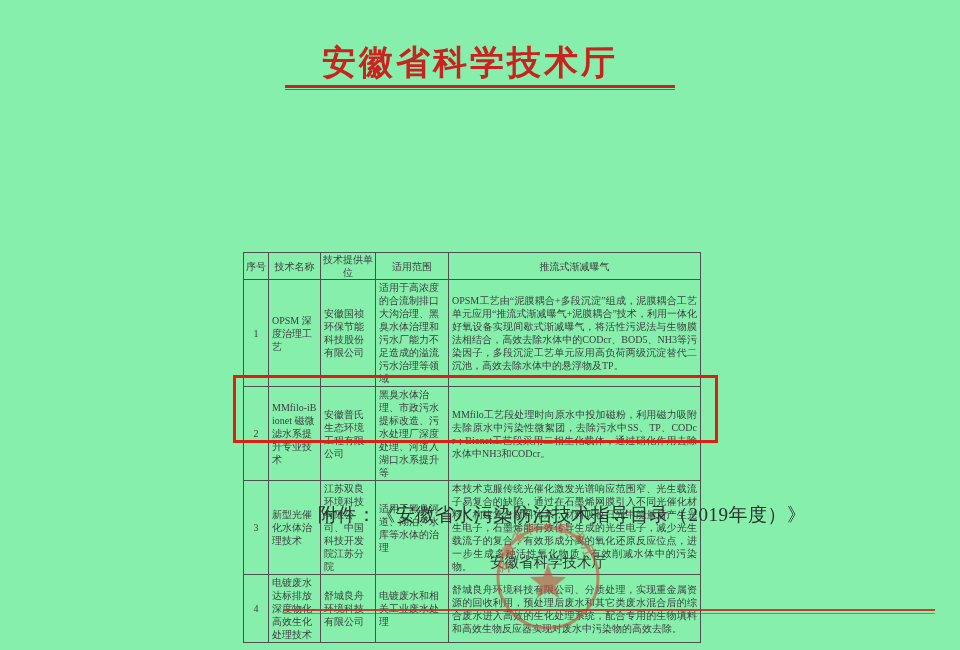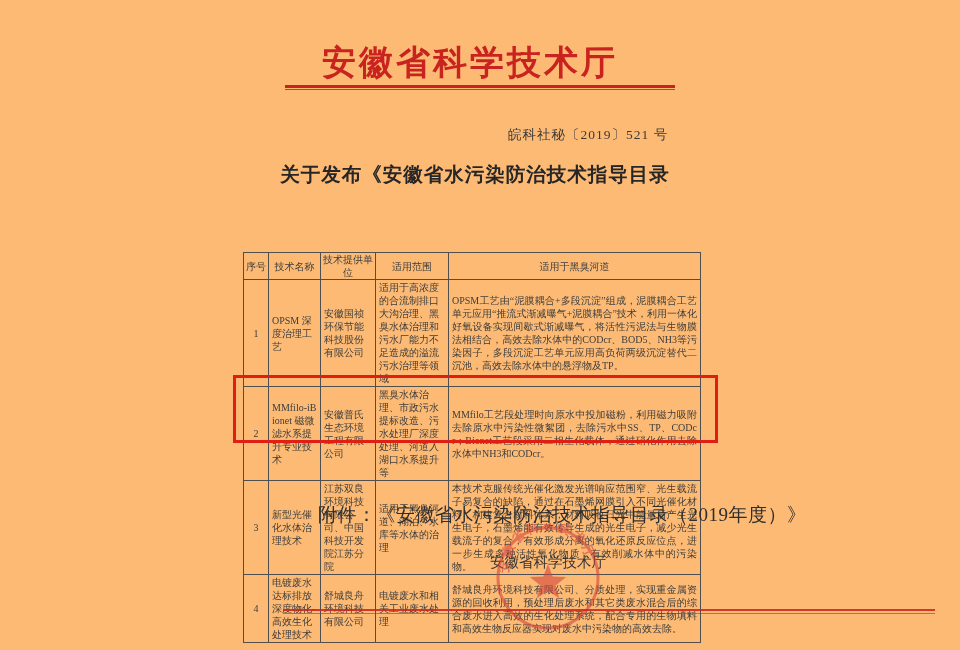--- a/index.html
+++ b/index.html
@@ -1,17 +1,17 @@
 <!DOCTYPE html>
 <html><head>
 <meta charset="utf-8">
 <style>
   html,body{margin:0;padding:0;background:#fff;}
   #page{
-    position:relative;width:960px;height:650px;background:#fdba74;overflow:hidden;
+    position:relative;width:960px;height:650px;background:#86efac;overflow:hidden;
     font-family:"Liberation Serif","DejaVu Serif",serif;color:#2e2e2e;
   }
   
   .hdr-title{
     position:absolute;top:40px;left:0;width:940px;text-align:center;
     font-size:34px;font-weight:bold;color:#c9231f;letter-spacing:3px;
   }
   .hdr-rule{
     position:absolute;top:85px;left:285px;width:390px;height:1px;
     border-top:3px solid #c9231f;border-bottom:1px solid #cf3a35;
@@ -58,41 +58,39 @@
   }
 </style>
 </head>
 <body>
 
 <div id="page">
 
   <div class="hdr-title">安徽省科学技术厅</div>
   <div class="hdr-rule"></div>
 
-  <div class="doc-number">皖科社秘〔2019〕521 号</div>
 
   <div class="doc-title">
-    <div>关于发布《安徽省水污染防治技术指导目录</div>
   </div>
 
   <table class="catalog">
     <colgroup>
       <col style="width:25px">
         <col style="width:52px">
         <col style="width:55px">
         <col style="width:73px">
         <col style="width:252px">
     </colgroup>
     <thead>
       <tr>
         <th>序号</th>
         <th>技术名称</th>
         <th>技术提供单位</th>
         <th>适用范围</th>
-        <th>适用于黑臭河道</th>
+        <th>推流式渐减曝气</th>
       </tr>
     </thead>
     <tbody>
       <tr class="r1">
         <td class="c-no">1</td>
         <td>OPSM 深度治理工艺</td>
         <td>安徽国祯环保节能科技股份有限公司</td>
         <td>适用于高浓度的合流制排口大沟治理、黑臭水体治理和污水厂能力不足造成的溢流污水治理等领域</td>
         <td class="c-sum">OPSM工艺由“泥膜耦合+多段沉淀”组成，泥膜耦合工艺单元应用“推流式渐减曝气+泥膜耦合”技术，利用一体化好氧设备实现间歇式渐减曝气，将活性污泥法与生物膜法相结合，高效去除水体中的CODcr、BOD5、NH3等污染因子，多段沉淀工艺单元应用高负荷两级沉淀替代二沉池，高效去除水体中的悬浮物及TP。</td>
       </tr>

